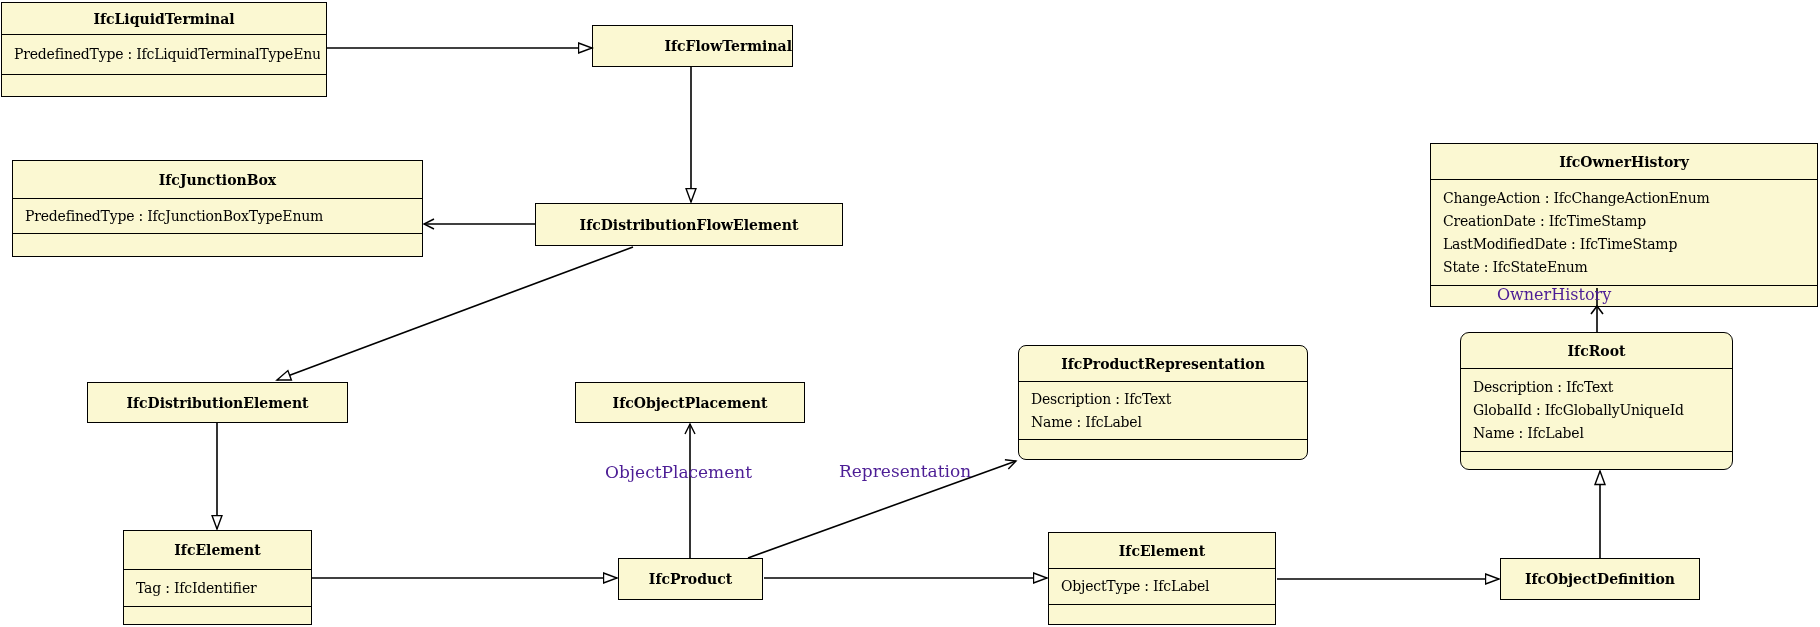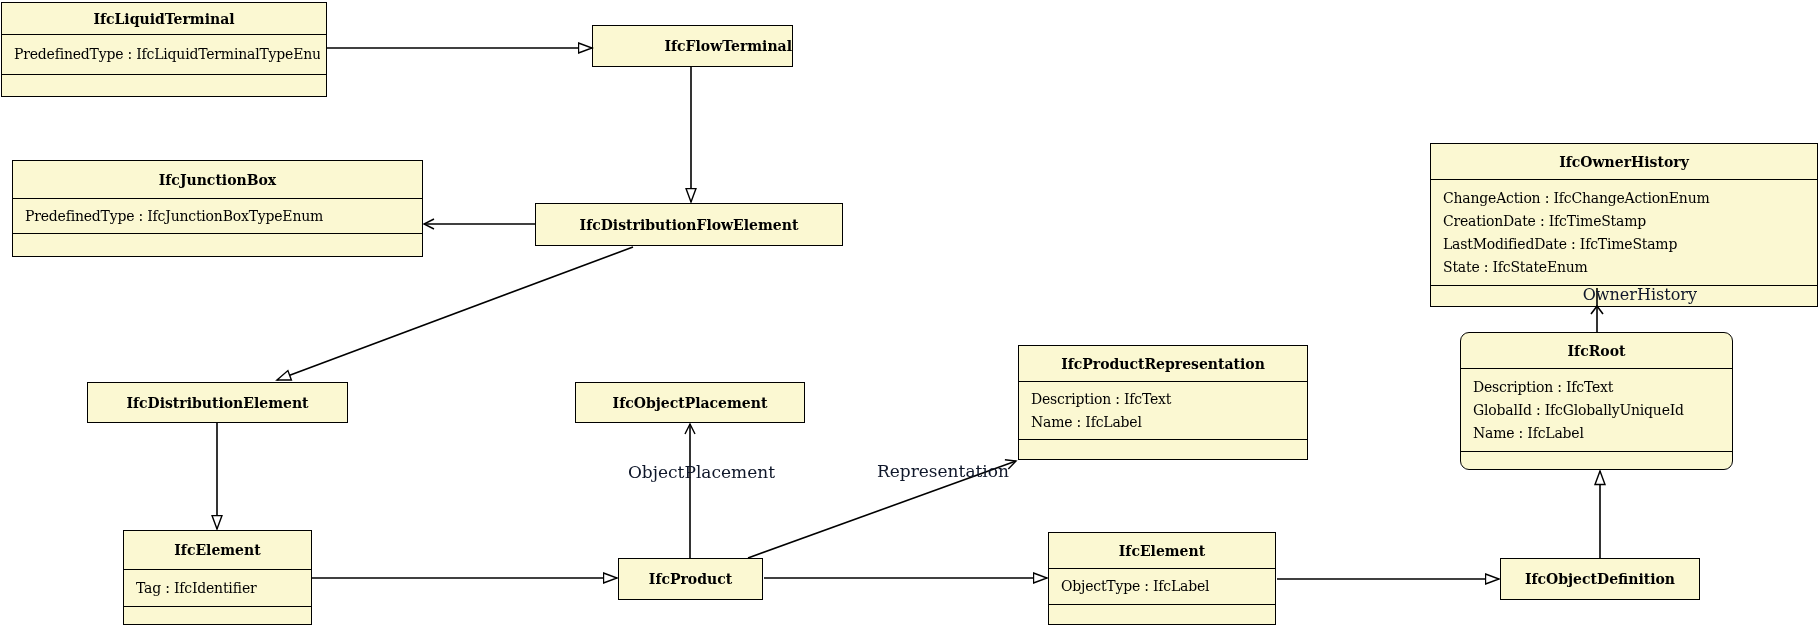--- a/index.html
+++ b/index.html
@@ -50,22 +50,22 @@
   }
   #edges{
     position:absolute;left:0;top:0;
     z-index:5;
     pointer-events:none;
   }
   .edge-label{
     position:absolute;
     z-index:6;
     font-size:17px;
-    color:#0f172a;
-    text-align:right;
+    color:#4c1d95;
+    text-align:left;
     white-space:nowrap;
     pointer-events:none;
   }
 </style>
 </head>
 <body>
 
 <div id="canvas">
 
   <div class="cls" style="left:1px;top:2px;width:326px;height:95px;">
@@ -105,21 +105,21 @@
   </div>
 
   <div class="cls single" style="left:575px;top:382px;width:230px;height:41px;">
     <div class="cls-title">IfcObjectPlacement</div>
   </div>
 
   <div class="cls single" style="left:618px;top:558px;width:145px;height:42px;">
     <div class="cls-title">IfcProduct</div>
   </div>
 
-  <div class="cls" style="left:1018px;top:345px;width:290px;height:115px;">
+  <div class="cls" style="left:1018px;top:345px;width:290px;height:115px;border-radius:8px;">
     <div class="cls-title" style="height:35px">IfcProductRepresentation</div>
     <div class="cls-attrs">
       <div class="attr">Description : IfcText</div>
       <div class="attr">Name : IfcLabel</div>
     </div>
     <div class="cls-footer" style="height:20px"></div>
   </div>
 
   <div class="cls" style="left:1048px;top:532px;width:228px;height:93px;">
     <div class="cls-title" style="height:35px">IfcElement</div>

